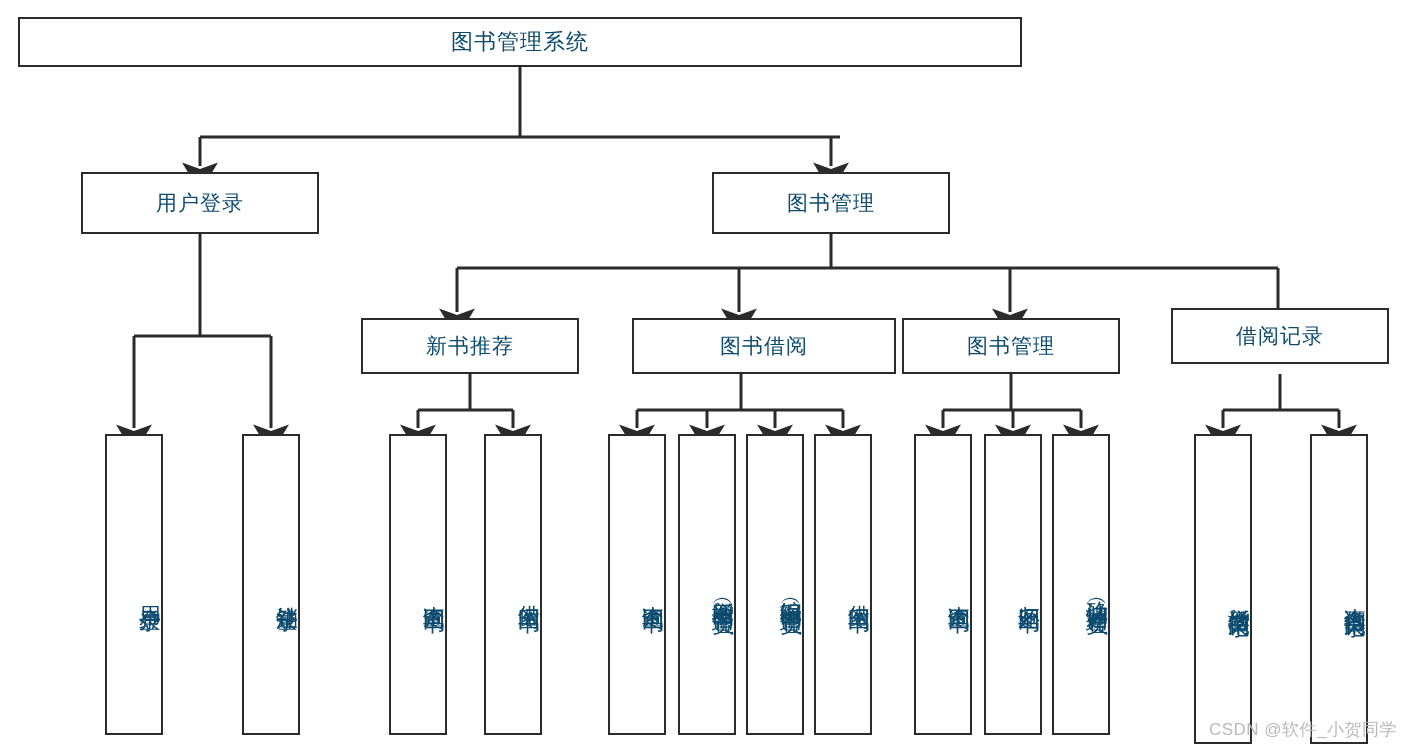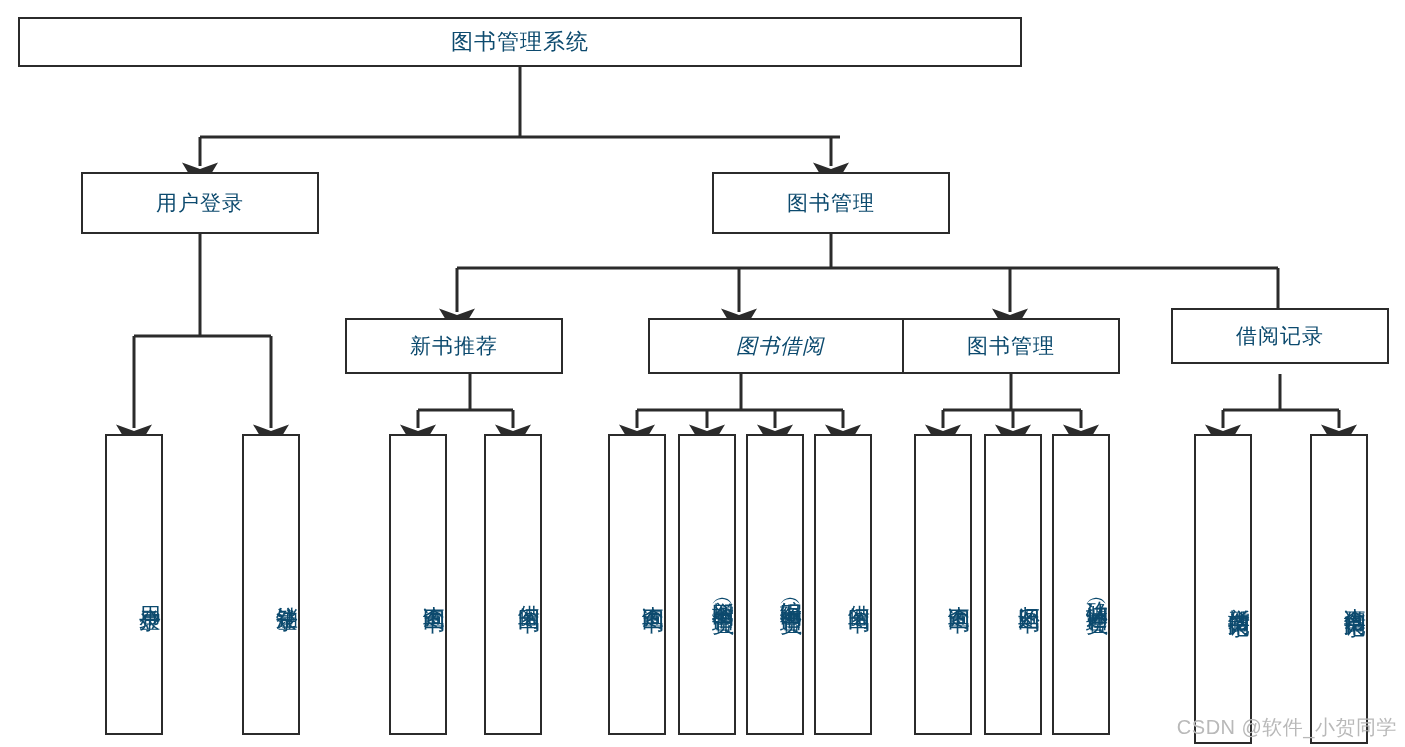--- a/index.html
+++ b/index.html
@@ -56,21 +56,21 @@
   }
   .node.vert .vlabel {
     writing-mode: vertical-rl;
     text-orientation: upright;
     white-space: nowrap;
   }
   #watermark {
     position: absolute;
     right: 8px;
     bottom: 6px;
-    font-size: 20px;
+    font-size: 17px;
     color: #b9b9b9;
     letter-spacing: 0.5px;
     z-index: 5;
     white-space: nowrap;
   }
 </style>
 </head>
 <body>
 
 <div id="canvas">
@@ -123,22 +123,22 @@
       <path d="M1223,410 L1223,428" marker-end="url(#arrow)"></path>
       <path d="M1339,410 L1339,428" marker-end="url(#arrow)"></path>
     </g>
   </svg>
 
   <div class="node horiz root" id="root-node" style="left: 18px; top: 17px; width: 1004px; height: 50px;">图书管理系统</div>
 
   <div class="node horiz" id="l2-0" style="left: 81px; top: 172px; width: 238px; height: 62px;">用户登录</div>
   <div class="node horiz" id="l2-1" style="left: 712px; top: 172px; width: 238px; height: 62px;">图书管理</div>
 
-  <div class="node horiz" id="l3-0" style="left: 345px; top: 318px; width: 218px; height: 56px; text-align: right;">新书推荐</div>
-  <div class="node horiz" id="l3-1" style="left: 648px; top: 318px; width: 264px; height: 56px; font-style: italic;">图书借阅</div>
+  <div class="node horiz" id="l3-0" style="left: 361px; top: 318px; width: 218px; height: 56px; text-align: right;">新书推荐</div>
+  <div class="node horiz" id="l3-1" style="left: 632px; top: 318px; width: 264px; height: 56px;">图书借阅</div>
   <div class="node horiz" id="l3-2" style="left: 902px; top: 318px; width: 218px; height: 56px;">图书管理</div>
   <div class="node horiz" id="l3-3" style="left: 1171px; top: 308px; width: 218px; height: 56px;">借阅记录</div>
 
   <div class="node vert" id="leaf-0" style="left: 105px; top: 434px; width: 58px; height: 301px;">
       <span class="vlabel">用户登录</span>
     </div>
   <div class="node vert" id="leaf-1" style="left: 242px; top: 434px; width: 58px; height: 301px;">
       <span class="vlabel">注销登录</span>
     </div>
   <div class="node vert" id="leaf-2" style="left: 389px; top: 434px; width: 58px; height: 301px;">

